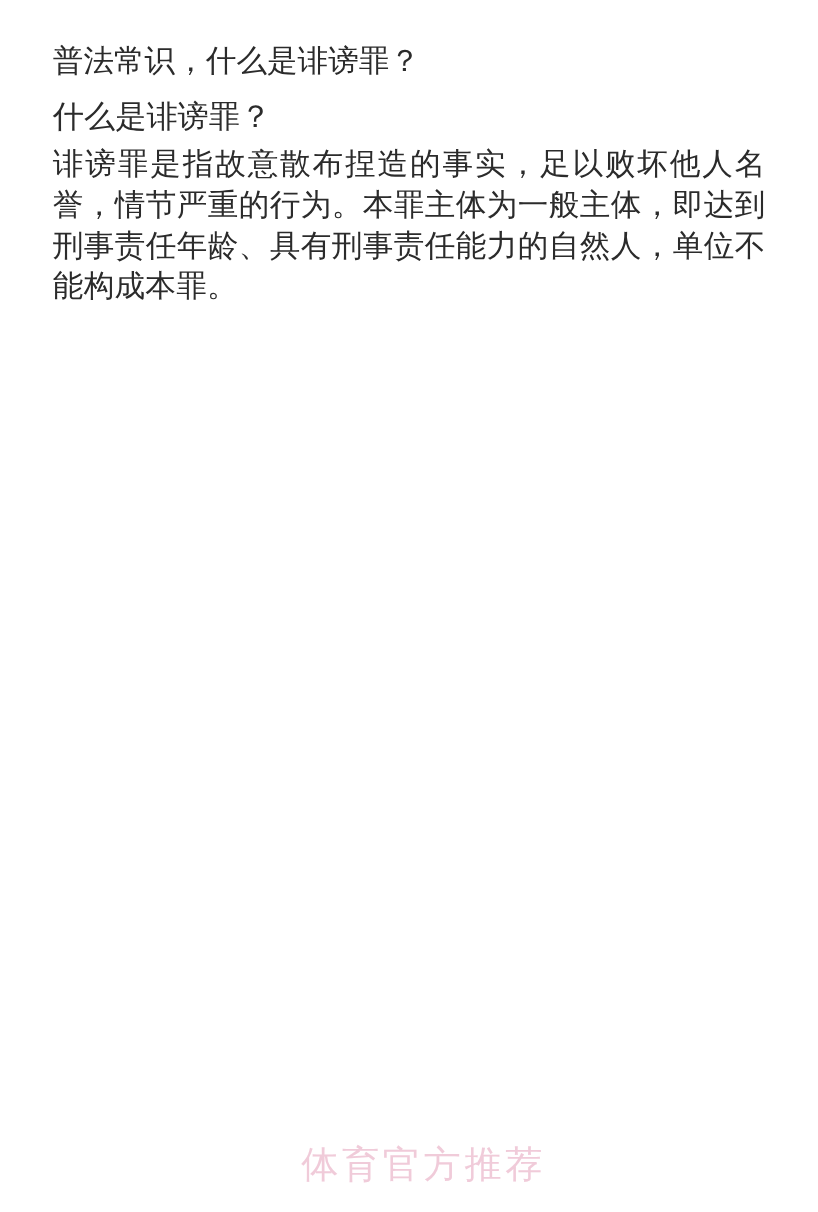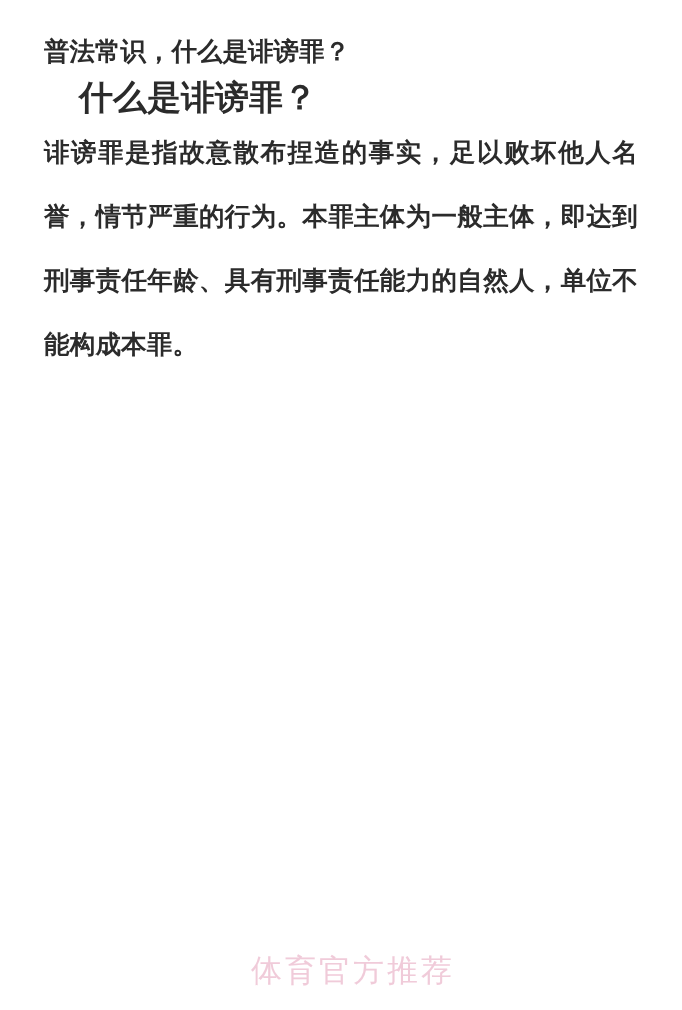--- a/index.html
+++ b/index.html
@@ -17,41 +17,39 @@
     position: relative;
     width: 682px;
     height: 1010px;
     background: #ffffff;
     box-sizing: border-box;
     padding: 28px 44px 0 44px;
   }
   .article {
     position: relative;
     z-index: 2;
-    font-weight: bold;
   }
   .title {
     font-size: 25.5px;
     line-height: 46px;
     color: #2b2b2b;
   }
   .subtitle {
     font-size: 25.5px;
     line-height: 46px;
     color: #2b2b2b;
   }
   .heading {
-    font-size: 34px;
+    font-size: 26px;
     line-height: 46px;
     color: #2b2b2b;
-    margin-left: 35px;
   }
   .para {
     font-size: 25.5px;
-    line-height: 64px;
+    line-height: 34px;
     color: #2b2b2b;
     text-align: justify;
     text-justify: inter-ideograph;
     margin: 0;
     letter-spacing: 0.2px;
   }
   .gap {
     height: 46px;
   }
   .watermark {

